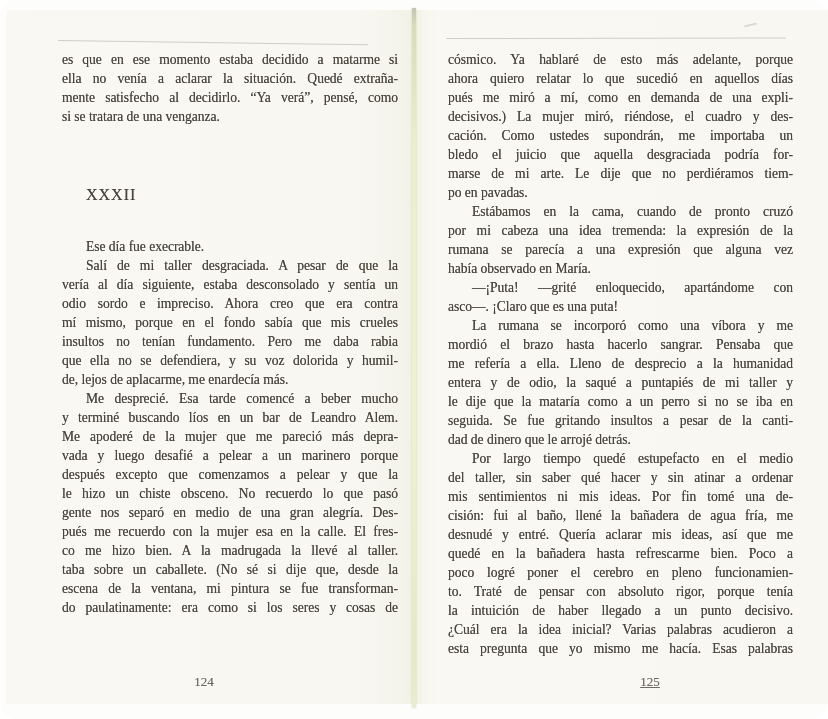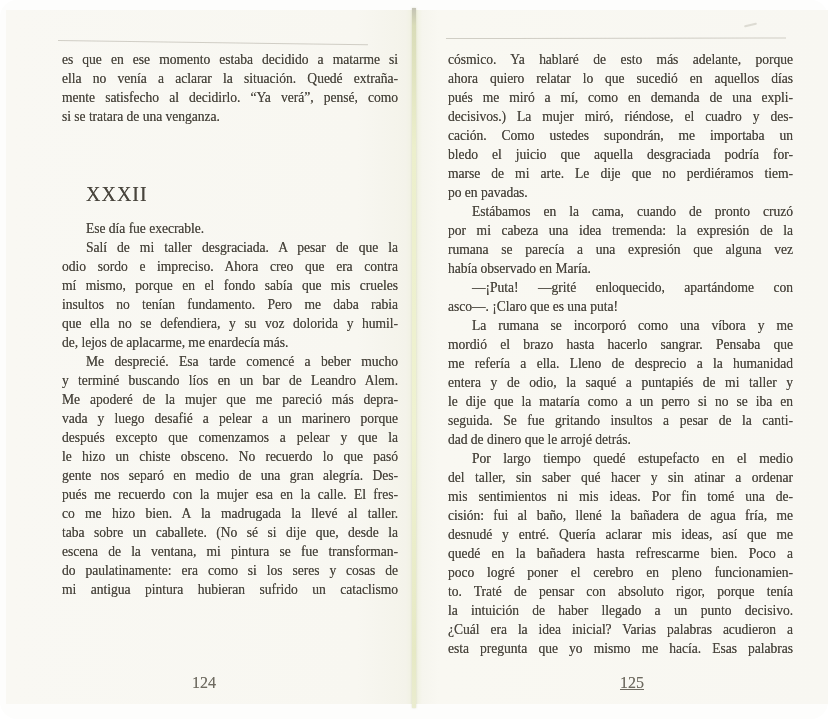--- a/index.html
+++ b/index.html
@@ -51,66 +51,66 @@
   .line{
     height:19px;line-height:19px;
     text-align:justify;text-align-last:justify;
     letter-spacing:-0.05px;
     overflow:visible;
   }
   .line.indent{text-indent:24px;}
   .line.paraend{text-align-last:left;}
   .chapter-heading{
     height:19px;line-height:19px;
-    margin:59px 0 15px 0;
-    font-size:20px;letter-spacing:1px;
+    margin:59px 0 33px 0;
+    font-size:16px;letter-spacing:1px;
     text-indent:24px;
     color:#49453d;
   }
   .pagenum{
     position:absolute;top:664px;width:36px;
     text-align:center;
-    font-size:16px;color:#6e6a60;
+    font-size:13px;color:#6e6a60;
     text-shadow:0 0 0.5px rgba(110,106,96,0.6);
   }
   .page-left .pagenum{left:180px;}
-  .page-right .pagenum{left:200px;text-decoration:underline;}
+  .page-right .pagenum{left:218px;text-decoration:underline;}
 </style>
 </head>
 <body>
 
 <div class="scan">
 
   <div class="page page-left">
     <div class="textcol">
         <div class="line">es que en ese momento estaba decidido a matarme si</div>
         <div class="line">ella no venía a aclarar la situación. Quedé extraña-</div>
         <div class="line">mente satisfecho al decidirlo. “Ya verá”, pensé, como</div>
         <div class="line paraend">si se tratara de una venganza.</div>
         <div class="chapter-heading">XXXII</div>
         <div class="line indent paraend">Ese día fue execrable.</div>
         <div class="line indent">Salí de mi taller desgraciada. A pesar de que la</div>
+        <div class="line">vería al día siguiente, estaba desconsolado y sentía un</div>
         <div class="line">odio sordo e impreciso. Ahora creo que era contra</div>
         <div class="line">mí mismo, porque en el fondo sabía que mis crueles</div>
         <div class="line">insultos no tenían fundamento. Pero me daba rabia</div>
         <div class="line">que ella no se defendiera, y su voz dolorida y humil-</div>
         <div class="line paraend">de, lejos de aplacarme, me enardecía más.</div>
         <div class="line indent">Me desprecié. Esa tarde comencé a beber mucho</div>
         <div class="line">y terminé buscando líos en un bar de Leandro Alem.</div>
         <div class="line">Me apoderé de la mujer que me pareció más depra-</div>
         <div class="line">vada y luego desafié a pelear a un marinero porque</div>
         <div class="line">después excepto que comenzamos a pelear y que la</div>
         <div class="line">le hizo un chiste obsceno. No recuerdo lo que pasó</div>
         <div class="line">gente nos separó en medio de una gran alegría. Des-</div>
         <div class="line">pués me recuerdo con la mujer esa en la calle. El fres-</div>
         <div class="line">co me hizo bien. A la madrugada la llevé al taller.</div>
         <div class="line">taba sobre un caballete. (No sé si dije que, desde la</div>
         <div class="line">escena de la ventana, mi pintura se fue transforman-</div>
         <div class="line">do paulatinamente: era como si los seres y cosas de</div>
-        <div class="line">mi antigua pintura hubieran sufrido un cataclismo</div>
       </div>
     <div class="pagenum">124</div>
   </div>
 
   <div class="page page-right">
     <div class="textcol">
         <div class="line">cósmico. Ya hablaré de esto más adelante, porque</div>
         <div class="line">ahora quiero relatar lo que sucedió en aquellos días</div>
         <div class="line">pués me miró a mí, como en demanda de una expli-</div>
         <div class="line">decisivos.) La mujer miró, riéndose, el cuadro y des-</div>

